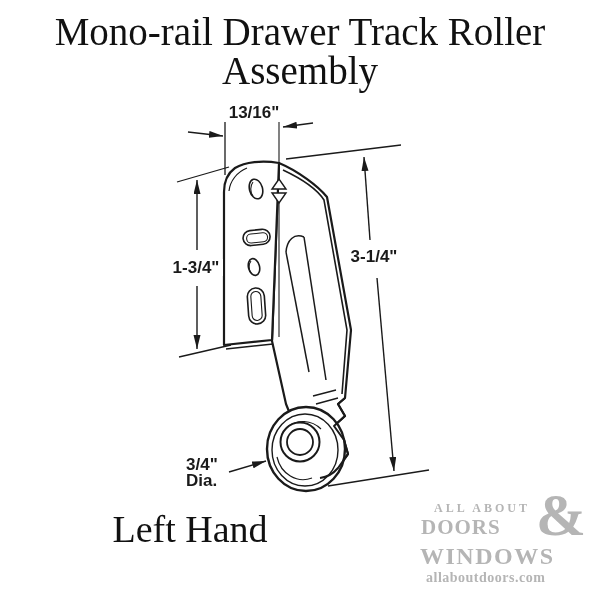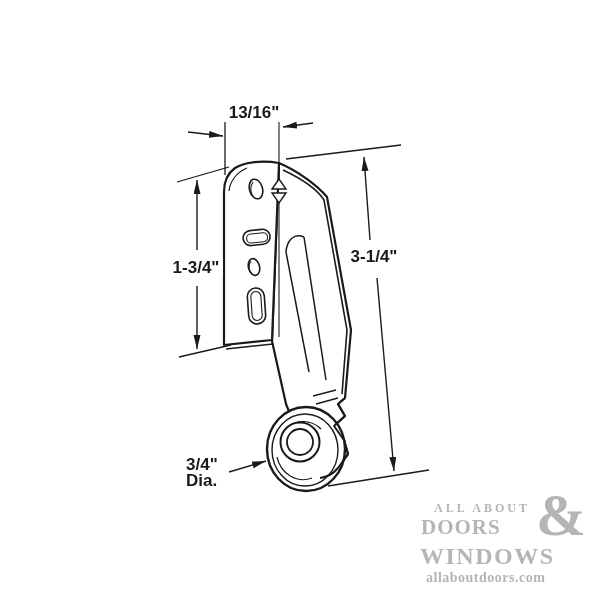--- a/index.html
+++ b/index.html
@@ -25,20 +25,24 @@
   .wm-doors{left:421px;top:512px;font-size:21px;line-height:30px;letter-spacing:1px;}
   .wm-windows{left:420px;top:542px;font-size:24px;line-height:28px;letter-spacing:1.5px;}
   .wm-url{left:426px;top:569px;font-size:14px;line-height:18px;letter-spacing:0.5px;}
   svg{position:absolute;left:0;top:0;}
 </style>
 </head>
 <body>
 
 <div id="page">
 
+  <div class="title">
+    <div>Mono-rail Drawer Track Roller</div>
+    <div>Assembly</div>
+  </div>
 
   <svg width="600" height="600" viewBox="0 0 600 600">
     <defs>
       <marker id="ah" markerWidth="15" markerHeight="8" refX="14" refY="3.5" orient="auto" markerUnits="userSpaceOnUse">
         <path d="M0,0 L14,3.5 L0,7 Z" fill="#1a1a1a"></path>
       </marker>
     </defs>
 
     <g stroke="#1a1a1a" stroke-width="1.3">
       <line x1="225" y1="122" x2="225" y2="175"></line>
@@ -109,20 +113,21 @@
 
   <div class="dim dim-top">13/16"</div>
   <div class="dim dim-left">1-3/4"</div>
   <div class="dim dim-right">3-1/4"</div>
   <div class="dim dim-dia">
     <div>3/4"</div>
     <div>Dia.</div>
   </div>
 
   <div class="footer">
+    <div>Left Hand</div>
   </div>
 
   <div>
     <div class="wm wm-allabout">ALL ABOUT</div>
     <div class="wm wm-amp">&amp;</div>
     <div class="wm wm-doors">DOORS</div>
     <div class="wm wm-windows">WINDOWS</div>
     <div class="wm wm-url">allaboutdoors.com</div>
   </div>
 

